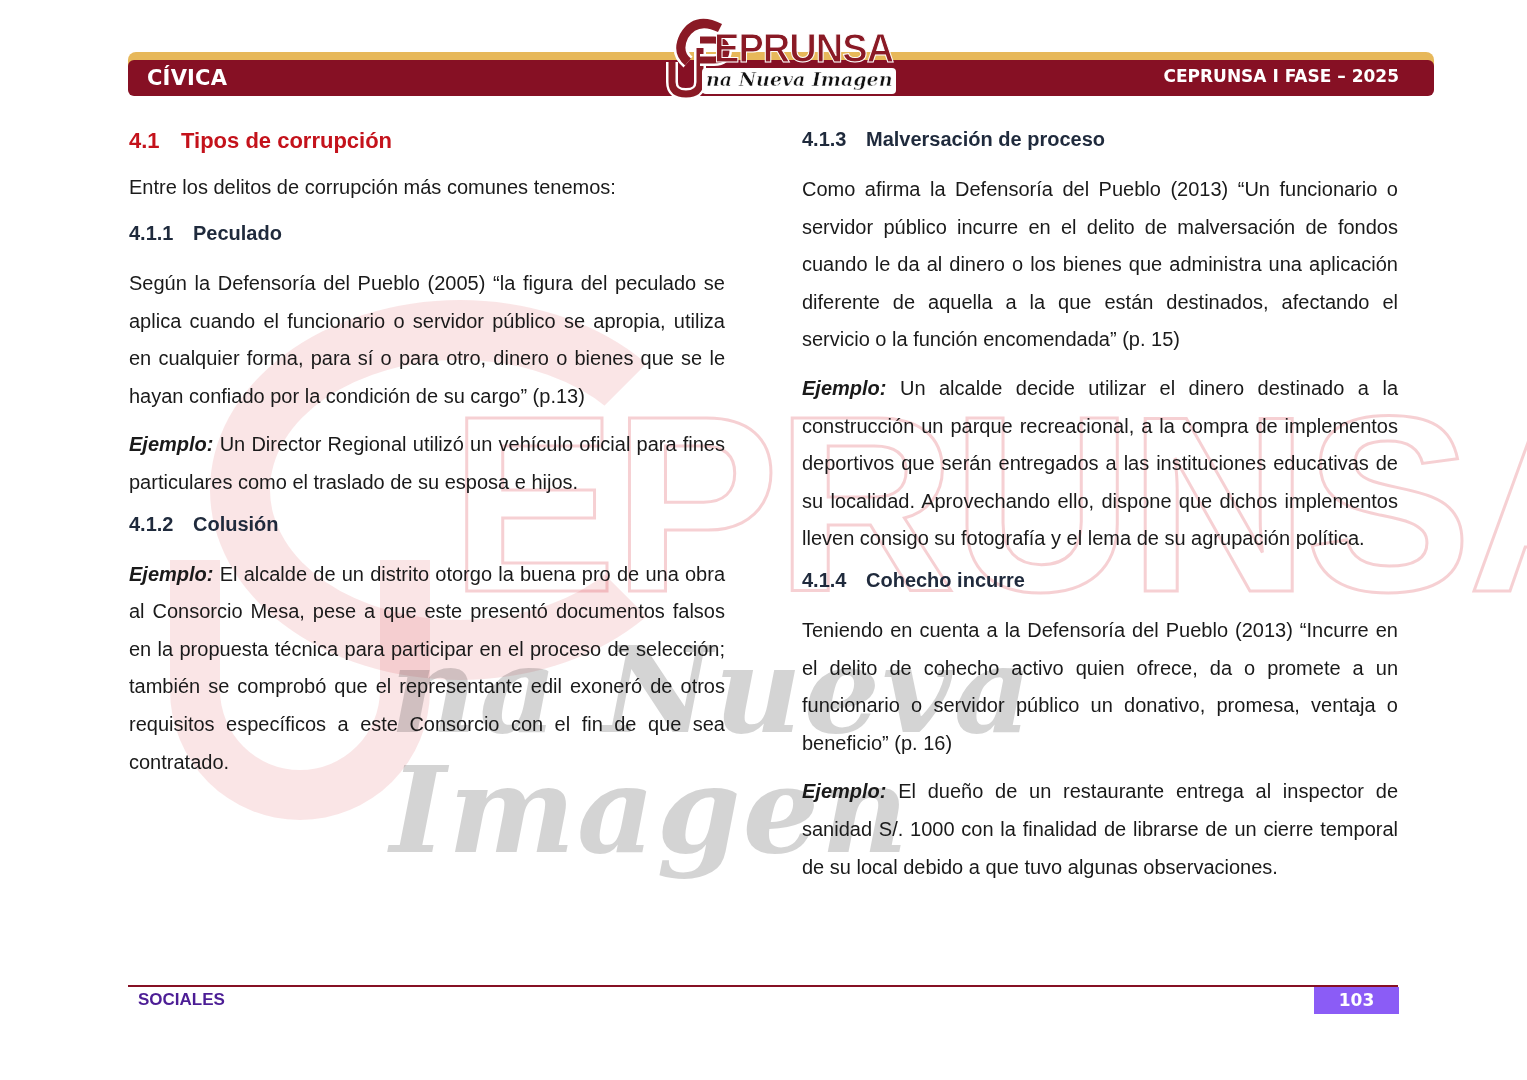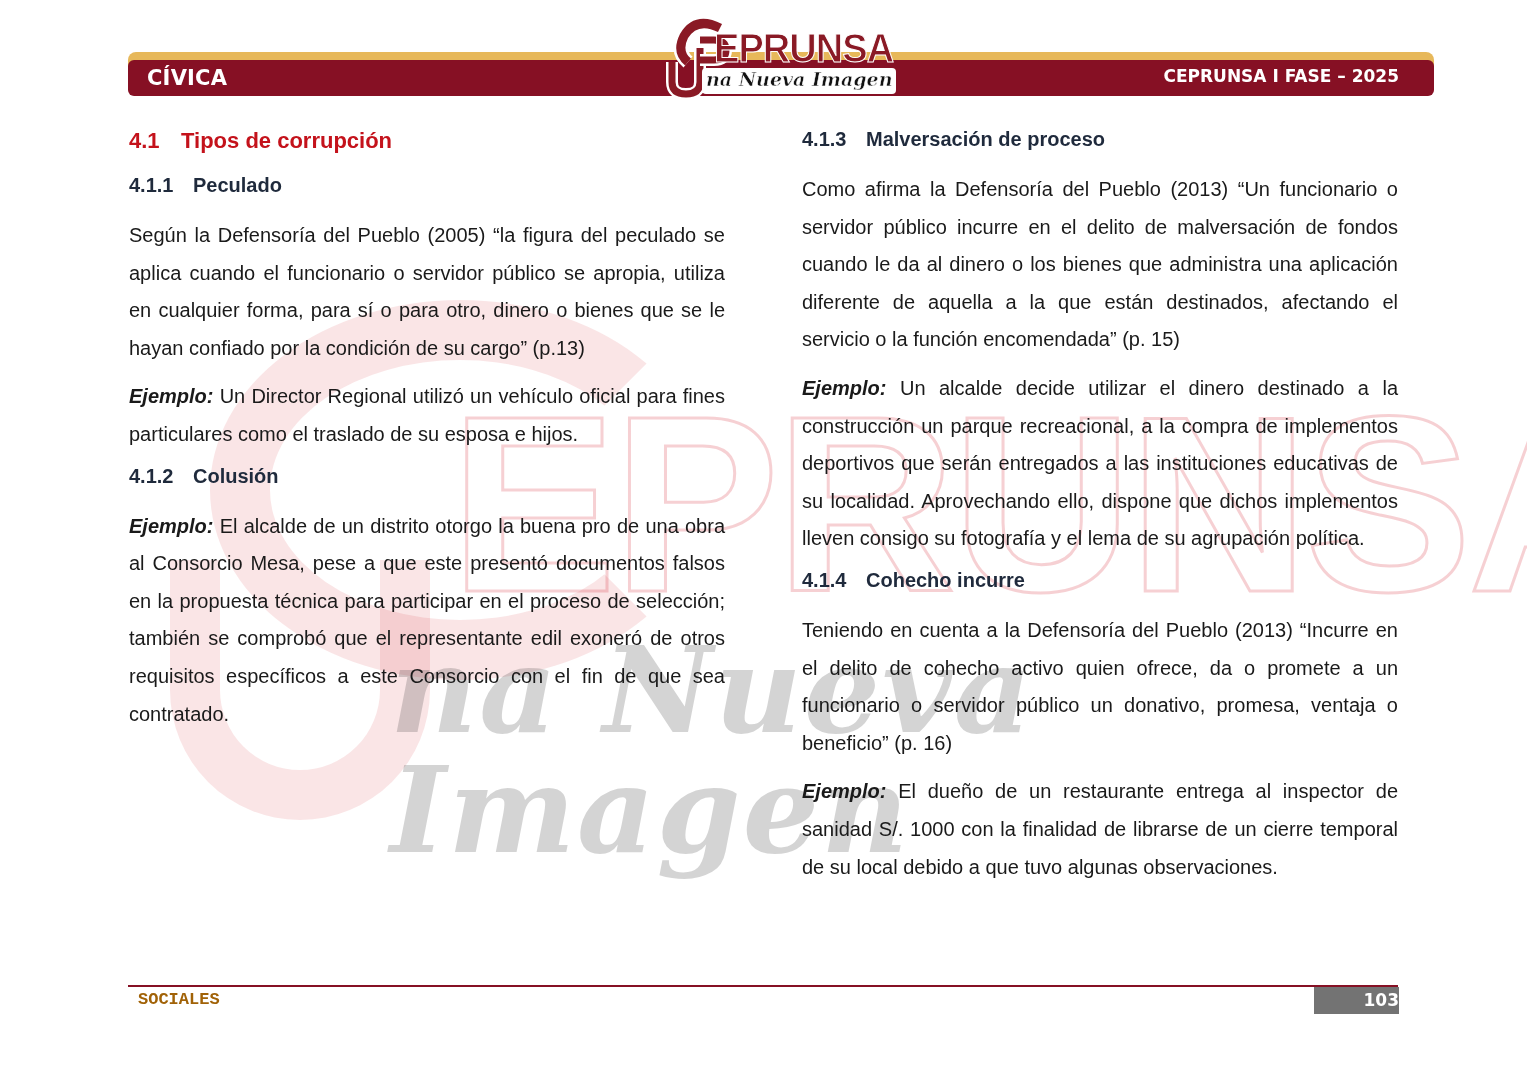--- a/index.html
+++ b/index.html
@@ -47,25 +47,25 @@
   .h2 { font-weight: bold; font-size: 22px; color: #c4121b; margin-top: 8px; margin-bottom: 20px; }
   .h2 .num { display: inline-block; width: 52px; }
   .h3 { font-weight: bold; font-size: 20px; color: #1f2a3c; margin-bottom: 20px; }
   .h3 .num { display: inline-block; width: 64px; }
   p.body { font-size: 20px; line-height: 37.6px; text-align: justify; margin-bottom: 11px; color: #1a1a1a; }
   p.intro { font-size: 20px; line-height: 26px; margin-bottom: 22px; }
   .ej { font-weight: bold; font-style: italic; }
 
   
   .footer-line { position: absolute; left: 128px; top: 985px; width: 1270px; height: 2px; background: #861024; }
-  .footer-left { position: absolute; left: 138px; top: 990px; font-family: Liberation Mono, monospace;
-    font-weight: bold; font-size: 17px; color: #a16207; }
-  .footer-page { position: absolute; left: 1314px; top: 987px; width: 85px; height: 27px; background: #737373;
+  .footer-left { position: absolute; left: 138px; top: 990px; font-family: Liberation Sans, sans-serif;
+    font-weight: bold; font-size: 17px; color: #4c1d95; }
+  .footer-page { position: absolute; left: 1314px; top: 987px; width: 85px; height: 27px; background: #8b5cf6;
     color: #ffffff; font-family: "DejaVu Sans", sans-serif; font-weight: bold; font-size: 17px;
-    text-align: right; line-height: 27px; }
+    text-align: center; line-height: 27px; }
 </style>
 </head>
 <body>
 
 <div class="header-gold"></div>
 <div class="header-bar"></div>
 <div class="header-left">CÍVICA</div>
 <div class="header-right">CEPRUNSA I FASE – 2025</div>
 
 <div class="logo">
@@ -86,20 +86,21 @@
   <div class="wm-c"></div>
   <div class="wm-u"></div>
   <div class="wm-cepr">EPRUNSA</div>
   <div class="wm-sub">na Nueva Imagen</div>
 </div>
 
 <div class="col col-left">
   <div class="h2">
     <span class="num">4.1</span><span>Tipos de corrupción</span>
   </div>
+  <p class="body intro">Entre los delitos de corrupción más comunes tenemos:</p>
 
   <div class="h3">
     <span class="num">4.1.1</span><span>Peculado</span>
   </div>
   <p class="body">Según la Defensoría del Pueblo (2005) “la figura del peculado se aplica cuando el funcionario o servidor público se apropia, utiliza en cualquier forma, para sí o para otro, dinero o bienes que se le hayan confiado por la condición de su cargo” (p.13)</p>
   <p class="body">
     <span class="ej">Ejemplo:</span>
     <span>Un Director Regional utilizó un vehículo oficial para fines particulares como el traslado de su esposa e hijos.</span>
   </p>
 

